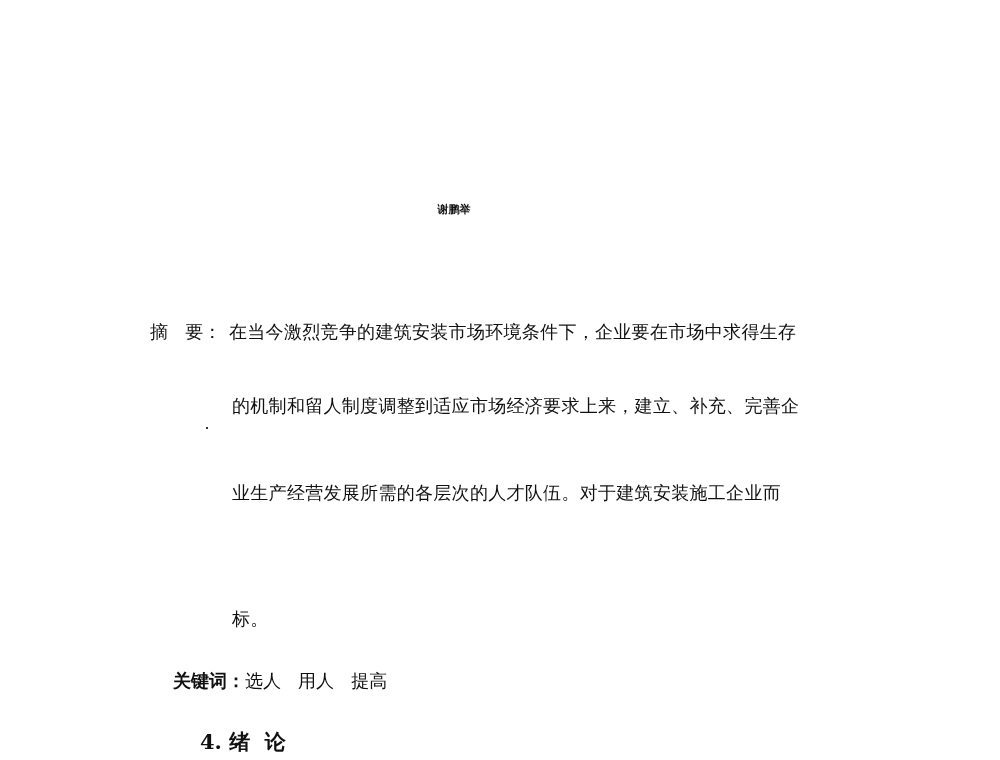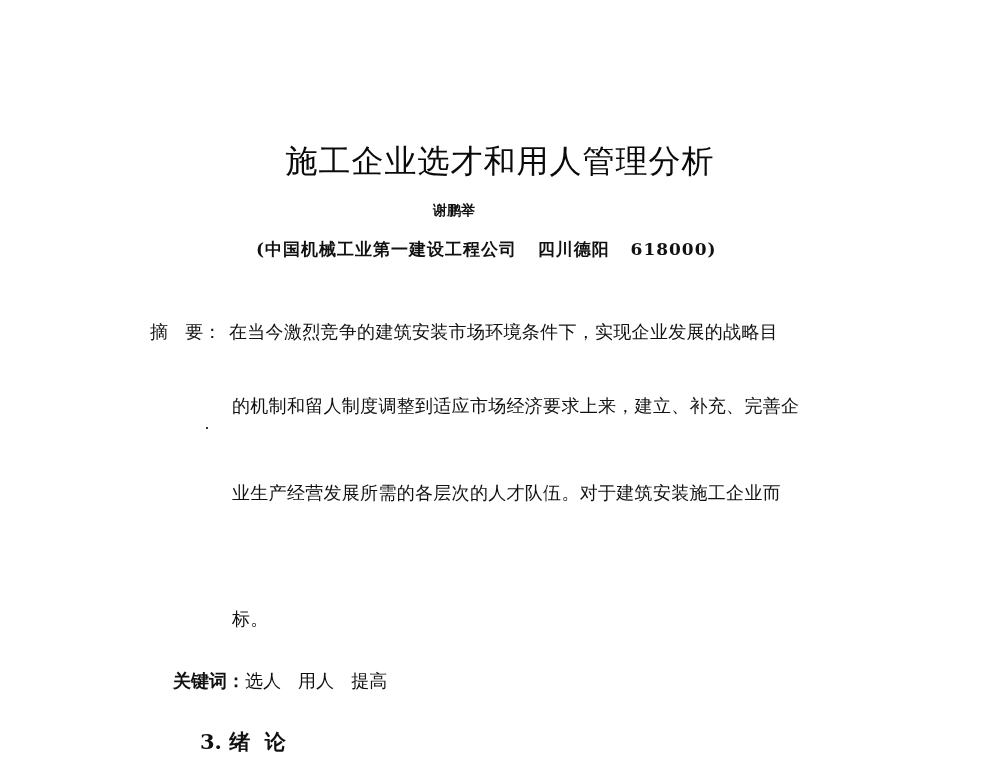--- a/index.html
+++ b/index.html
@@ -30,21 +30,21 @@
     line-height: 40px;
     letter-spacing: 1px;
     font-weight: normal;
     color: #0a0a0a;
   }
   .author {
     position: absolute;
     left: 0; width: 908px;
     top: 198px;
     text-align: center;
-    font-size: 14px;
+    font-size: 11px;
     line-height: 24px;
     font-weight: bold;
     font-family: "DejaVu Sans", "Liberation Sans", sans-serif;
     color: #111;
   }
   .affiliation {
     position: absolute;
     left: 256px;
     top: 236px;
     font-size: 17px;
@@ -104,34 +104,32 @@
     width: 2px;
     height: 2px;
     background: #333;
   }
 </style>
 </head>
 <body>
 
 <div class="page">
 
-  <div class="title">施工企业选才和用人管理分析</div>
 
   <div class="author">谢鹏举</div>
 
-  <div class="affiliation">(中国机械工业第一建设工程公司   四川德阳   618000)</div>
 
   <div class="abstract-label">摘   要：</div>
 
-  <div class="abstract-line" style="left:229px; top:320px;">在当今激烈竞争的建筑安装市场环境条件下，实现企业发展的战略目</div>
+  <div class="abstract-line" style="left:229px; top:320px;">在当今激烈竞争的建筑安装市场环境条件下，企业要在市场中求得生存</div>
   <div class="abstract-line" style="left:232px; top:394px;">的机制和留人制度调整到适应市场经济要求上来，建立、补充、完善企</div>
   <div class="abstract-line" style="left:232px; top:438px;margin-top:43px;">业生产经营发展所需的各层次的人才队伍。对于建筑安装施工企业而</div>
   <div class="abstract-line" style="left:232px; top:607px;">标。</div>
 
   <div class="speck"></div>
 
   <div class="keywords">
     <span class="kw-label">关键词：</span><span>选人</span><span>   </span><span>用人</span><span>   </span><span>提高</span>
   </div>
 
-  <div class="section-heading">3. 绪  论</div>
+  <div class="section-heading">4. 绪  论</div>
 
 </div>
 
 </body></html>

